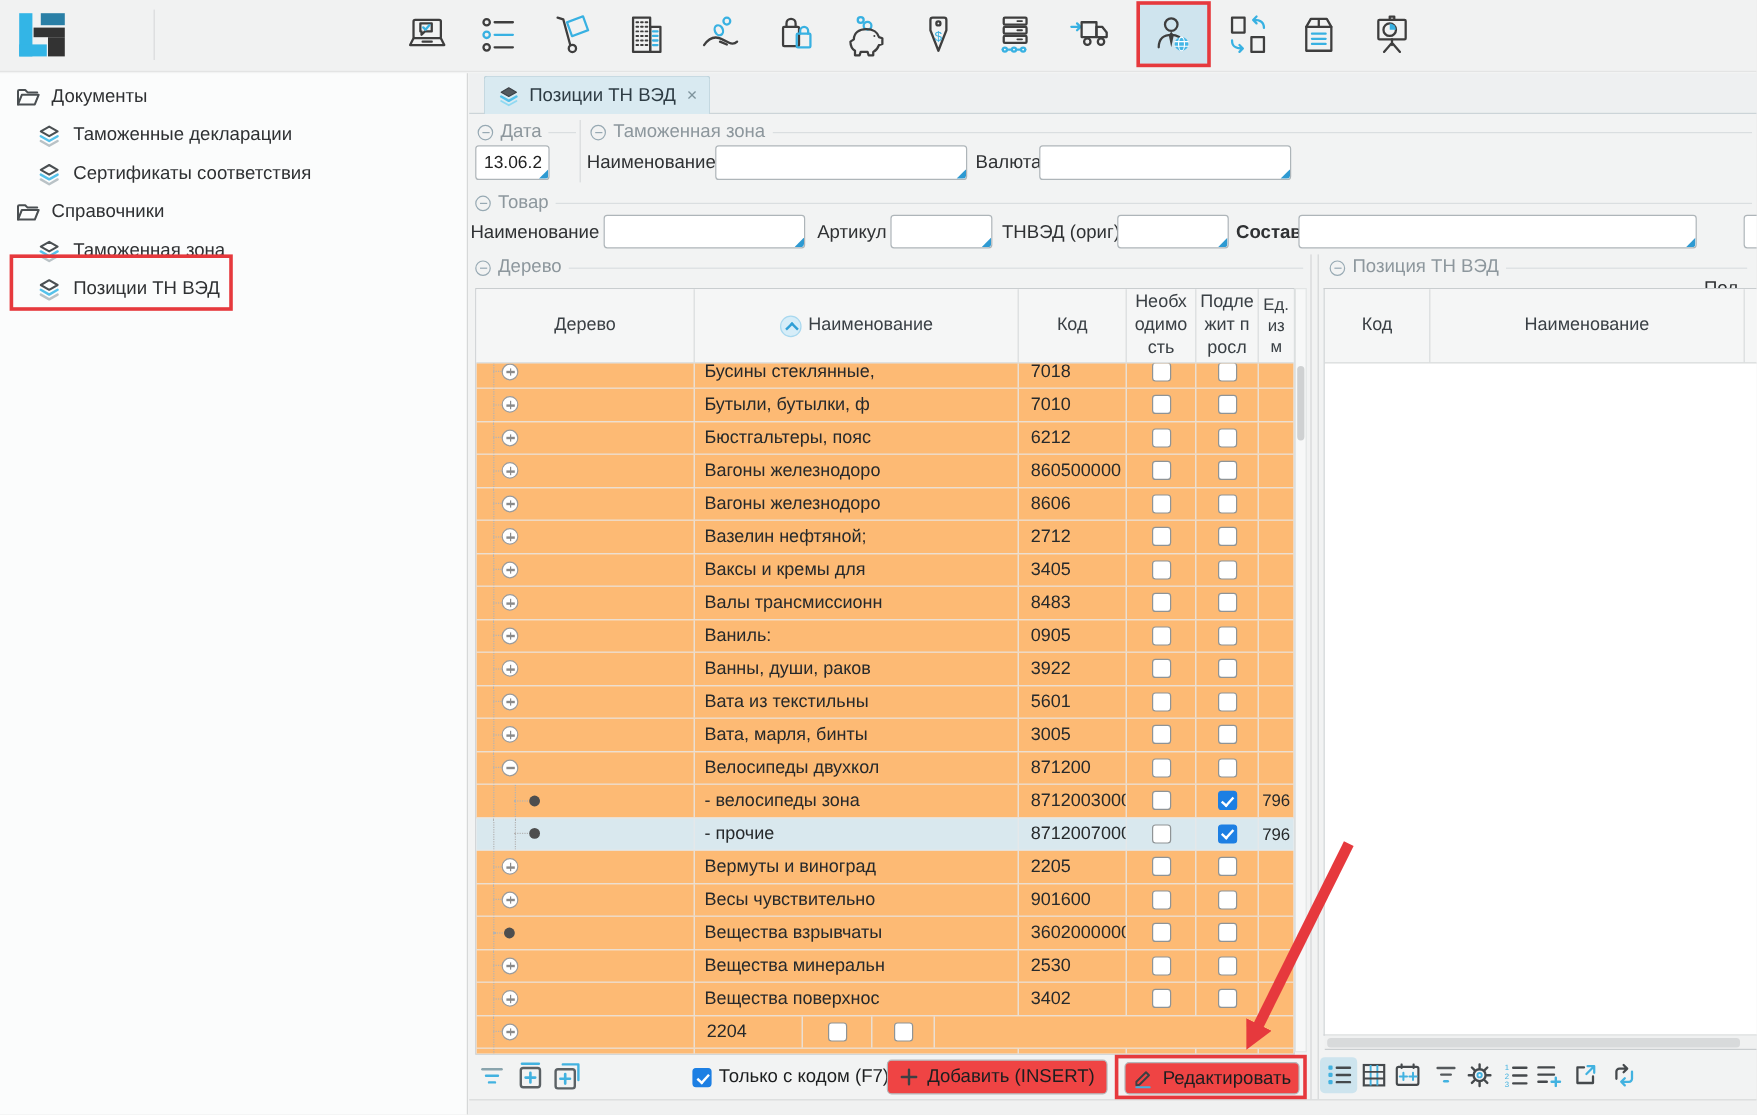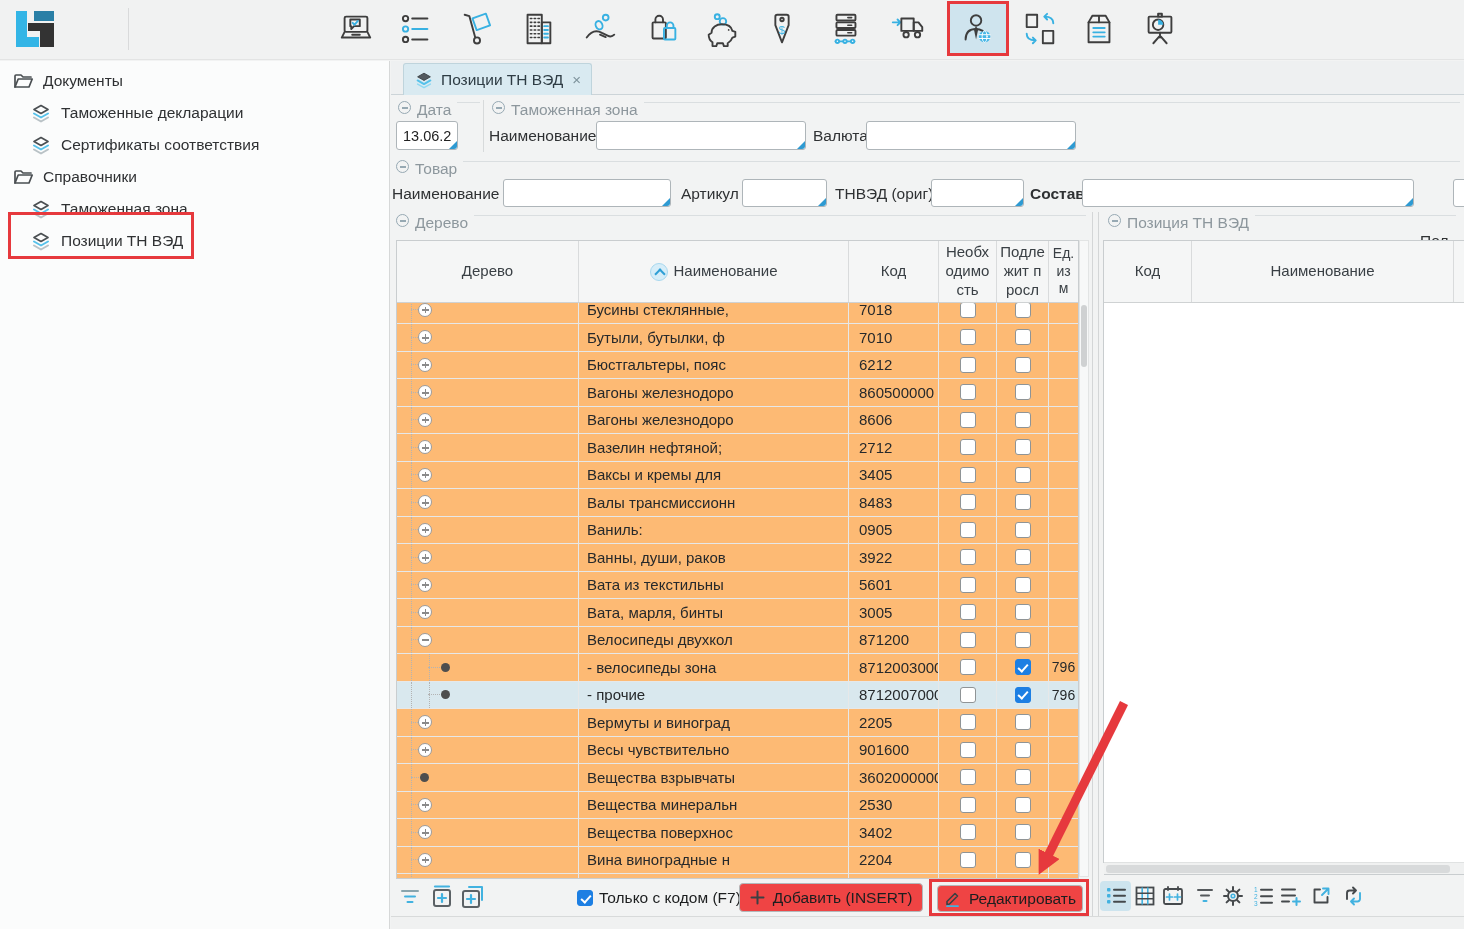--- a/index.html
+++ b/index.html
@@ -28,21 +28,21 @@
   .si{fill:none;stroke:#4a4f52;stroke-width:1.7;stroke-linecap:round;stroke-linejoin:round;}
   .lb{stroke:#55c1ea;stroke-width:2;}
   .lg{stroke:#b9c2c6;stroke-width:2;}
   
   .tabbar{position:absolute;left:391px;top:61px;width:1073px;height:34px;background:#eef0f1;border-bottom:1px solid #ccd4d8;}
   .tab{position:absolute;left:12px;top:2px;height:32px;min-width:175px;background:#d9eaf1;border:1px solid #bfd4dc;border-bottom:none;border-radius:3px 3px 0 0;display:flex;align-items:center;gap:7px;padding:0 10px;cursor:pointer;}
   .tab svg{width:20px;height:20px;}
   .tab .t-label{font-size:15.5px;color:#2e3c44;}
   .tab .t-close{font-size:15px;color:#7e939c;margin-left:2px;cursor:pointer;}
   
-  .grp-head{position:absolute;display:flex;align-items:flex-start;gap:6px;color:#8d979d;font-size:15.5px;}
+  .grp-head{position:absolute;display:flex;align-items:center;gap:6px;color:#8d979d;font-size:15.5px;}
   .grp-head .gline{flex:1;height:1px;background:#dadee0;margin-top:1px;}
   .gminus{width:13px;height:13px;border:1px solid #97a9b3;border-radius:50%;position:relative;flex:0 0 13px;}
   .gminus::after{content:"";position:absolute;left:2.5px;right:2.5px;top:5px;height:1.5px;background:#97a9b3;}
   .vsep{position:absolute;width:1px;background:#d7dadb;}
   .flabel{position:absolute;color:#2f3133;font-size:15.5px;line-height:29px;white-space:nowrap;}
   .inp{position:absolute;height:29px;}
   .inp input{width:100%;height:100%;border:1px solid #aeb5b9;border-radius:3px;background:#fff;padding:0 6px;font-family:inherit;font-size:14.5px;color:#222;outline:none;}
   .inp::after{content:"";position:absolute;right:1px;bottom:1px;border-left:8px solid transparent;border-bottom:8px solid #2e9ad2;border-bottom-right-radius:3px;pointer-events:none;}
   
   .ttable{position:absolute;left:396px;top:240px;width:683px;border:1px solid #c9cdcf;background:#fff;}
@@ -728,21 +728,20 @@
             <div class="tc w-unit"></div>
           </div>
           <div class="trow">
             <div class="tc w-tree">
               <span class="g1"></span>
               <span class="node">
                 <i class="h"></i>
                 <i class="v"></i>
               </span>
             </div>
-            <div class="tc w-name">Вина виноградные н</div>
             <div class="tc w-code">2204</div>
             <div class="tc w-nec">
               <span class="cb"></span>
             </div>
             <div class="tc w-track">
               <span class="cb"></span>
             </div>
             <div class="tc w-unit"></div>
           </div>
           <div class="trow">

